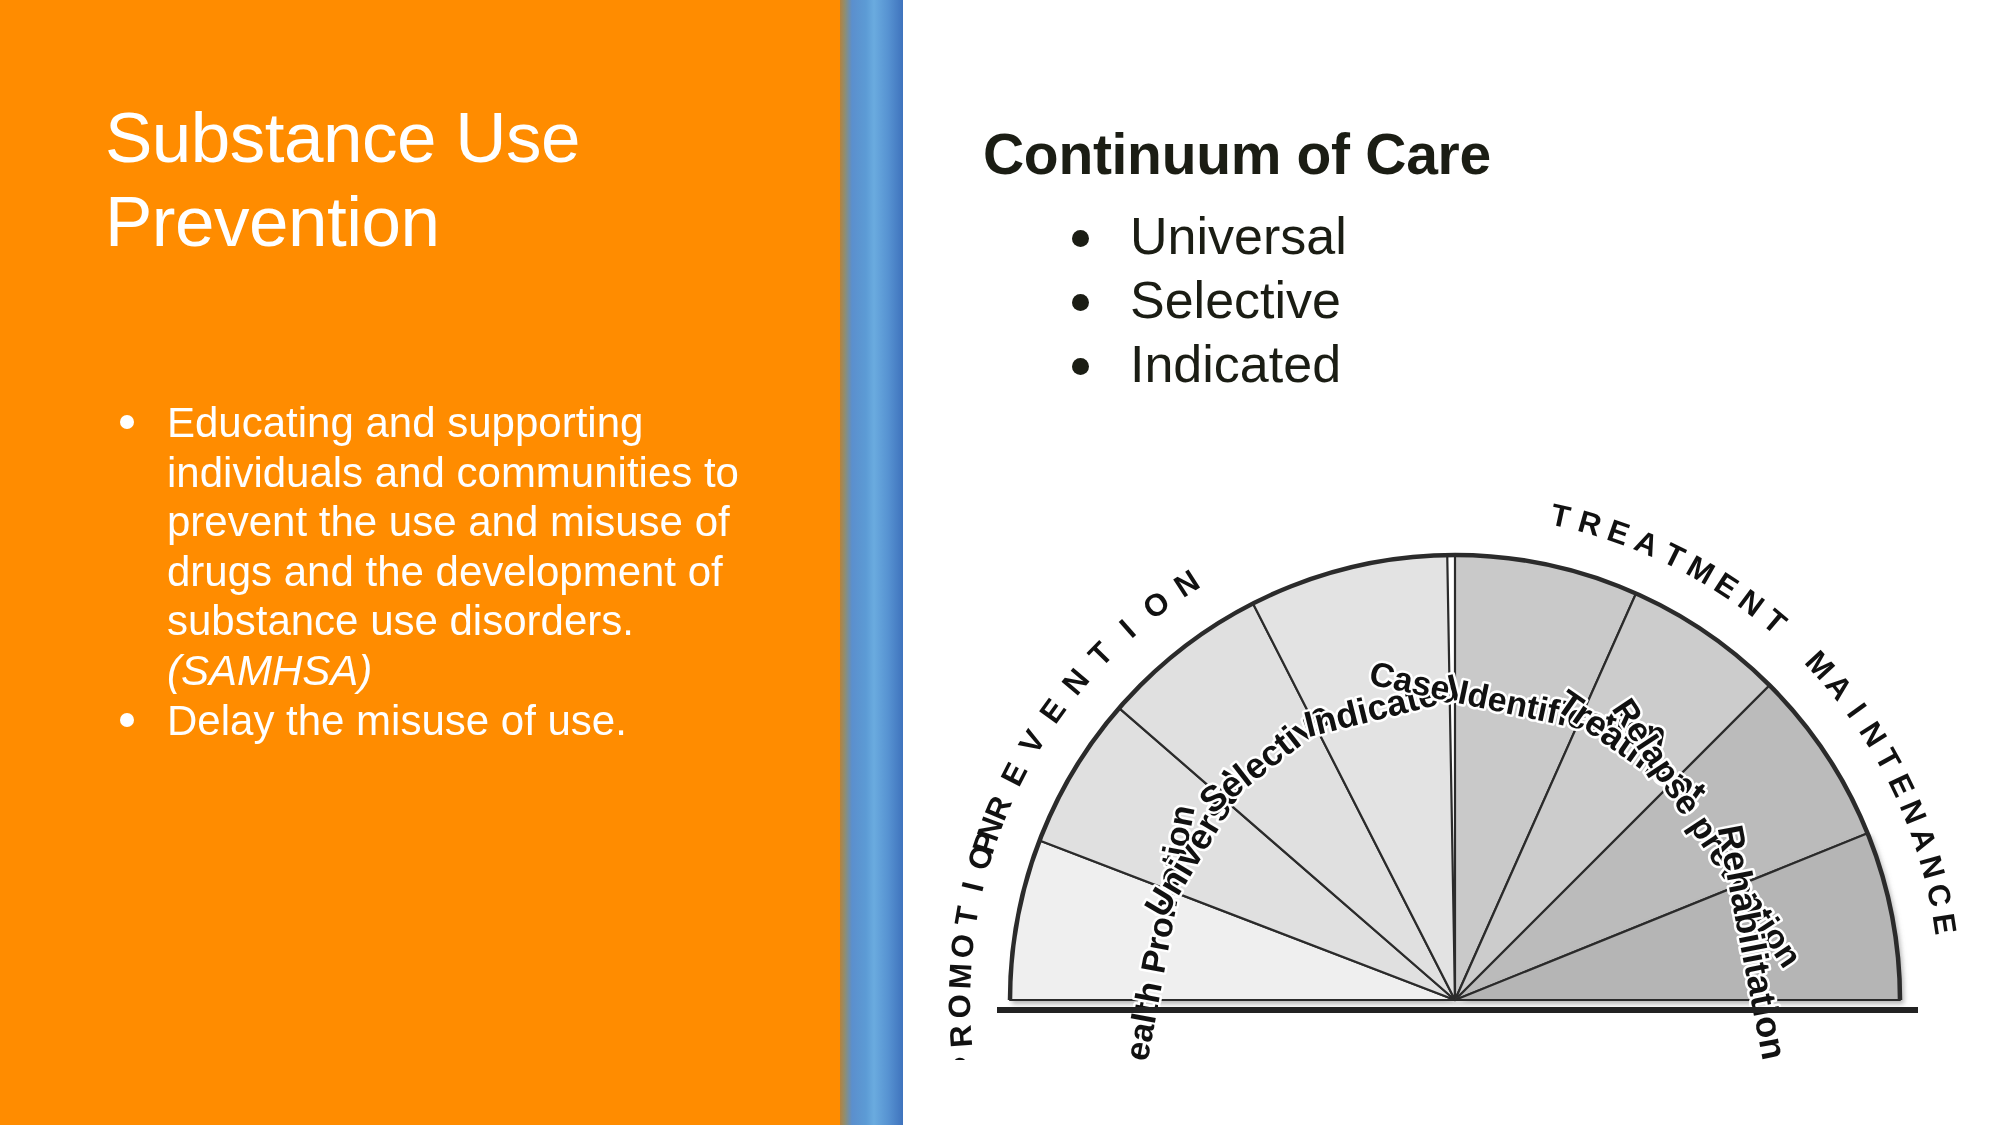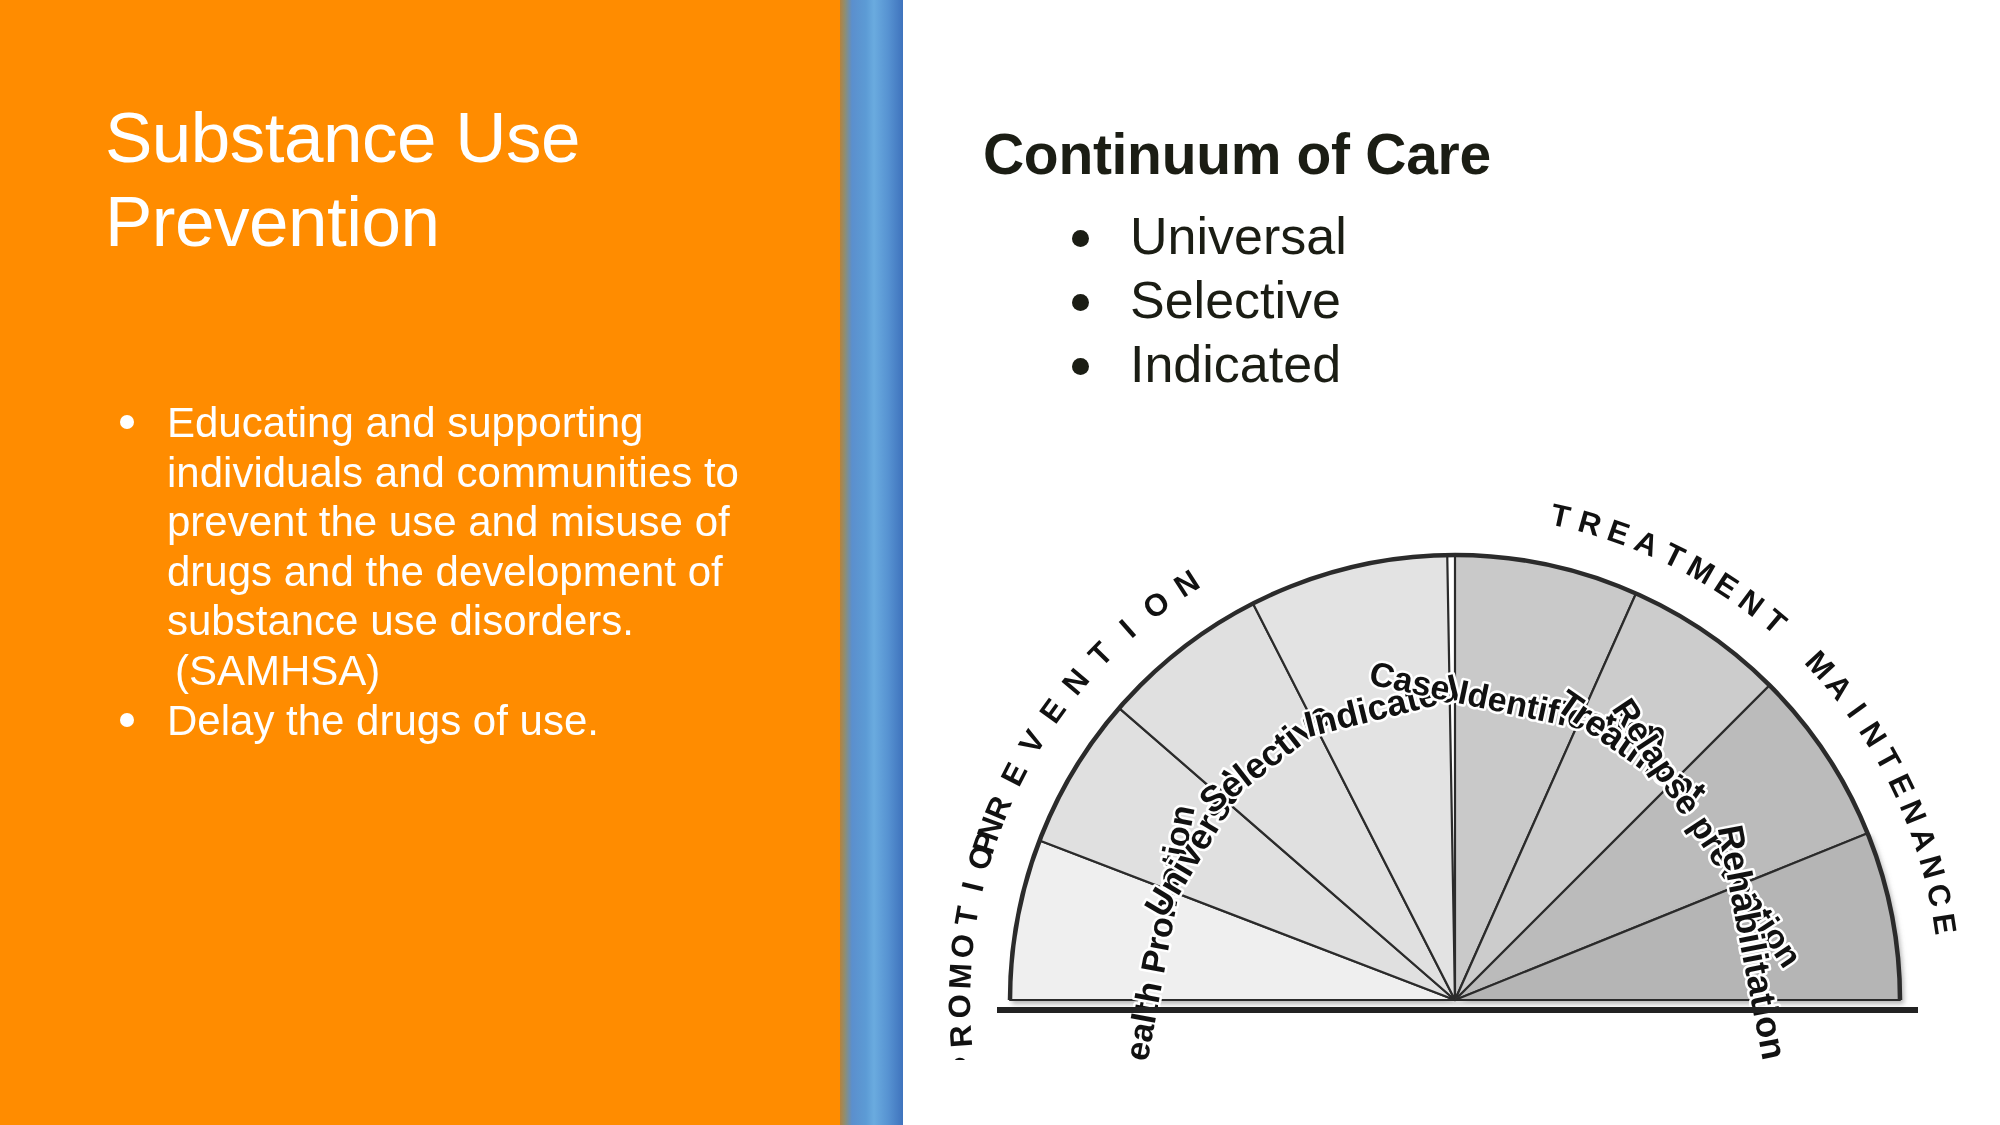--- a/index.html
+++ b/index.html
@@ -73,21 +73,21 @@
   #left-bullets li .bdot {
     position: absolute;
     left: 15px;
     top: 17px;
     width: 14px;
     height: 14px;
     border-radius: 50%;
     background: #ffffff;
   }
   #left-bullets li .cite {
-    margin-left: 8px;
+    font-style: italic;
   }
 
   
   #coc-heading {
     position: absolute;
     left: 983px;
     top: 126px;
     font-size: 57px;
     line-height: 56px;
     font-weight: 700;
@@ -156,21 +156,21 @@
   <div id="left-panel"></div>
   <div id="divider-stripe"></div>
 
   <div id="slide-title">Substance Use Prevention</div>
 
   <ul id="left-bullets">
     <li>
       <span class="bdot"></span><span>Educating and supporting individuals and communities to prevent the use and misuse of drugs and the development of substance use disorders. </span><span class="cite">(SAMHSA)</span>
     </li>
     <li>
-      <span class="bdot"></span><span>Delay the drugs of use.</span>
+      <span class="bdot"></span><span>Delay the misuse of use.</span>
     </li>
   </ul>
 
   <div id="coc-heading">Continuum of Care</div>
 
   <ul id="coc-list">
     <li><span class="bdot2"></span><span>Universal</span></li>
     <li><span class="bdot2"></span><span>Selective</span></li>
     <li><span class="bdot2"></span><span>Indicated</span></li>
   </ul>

